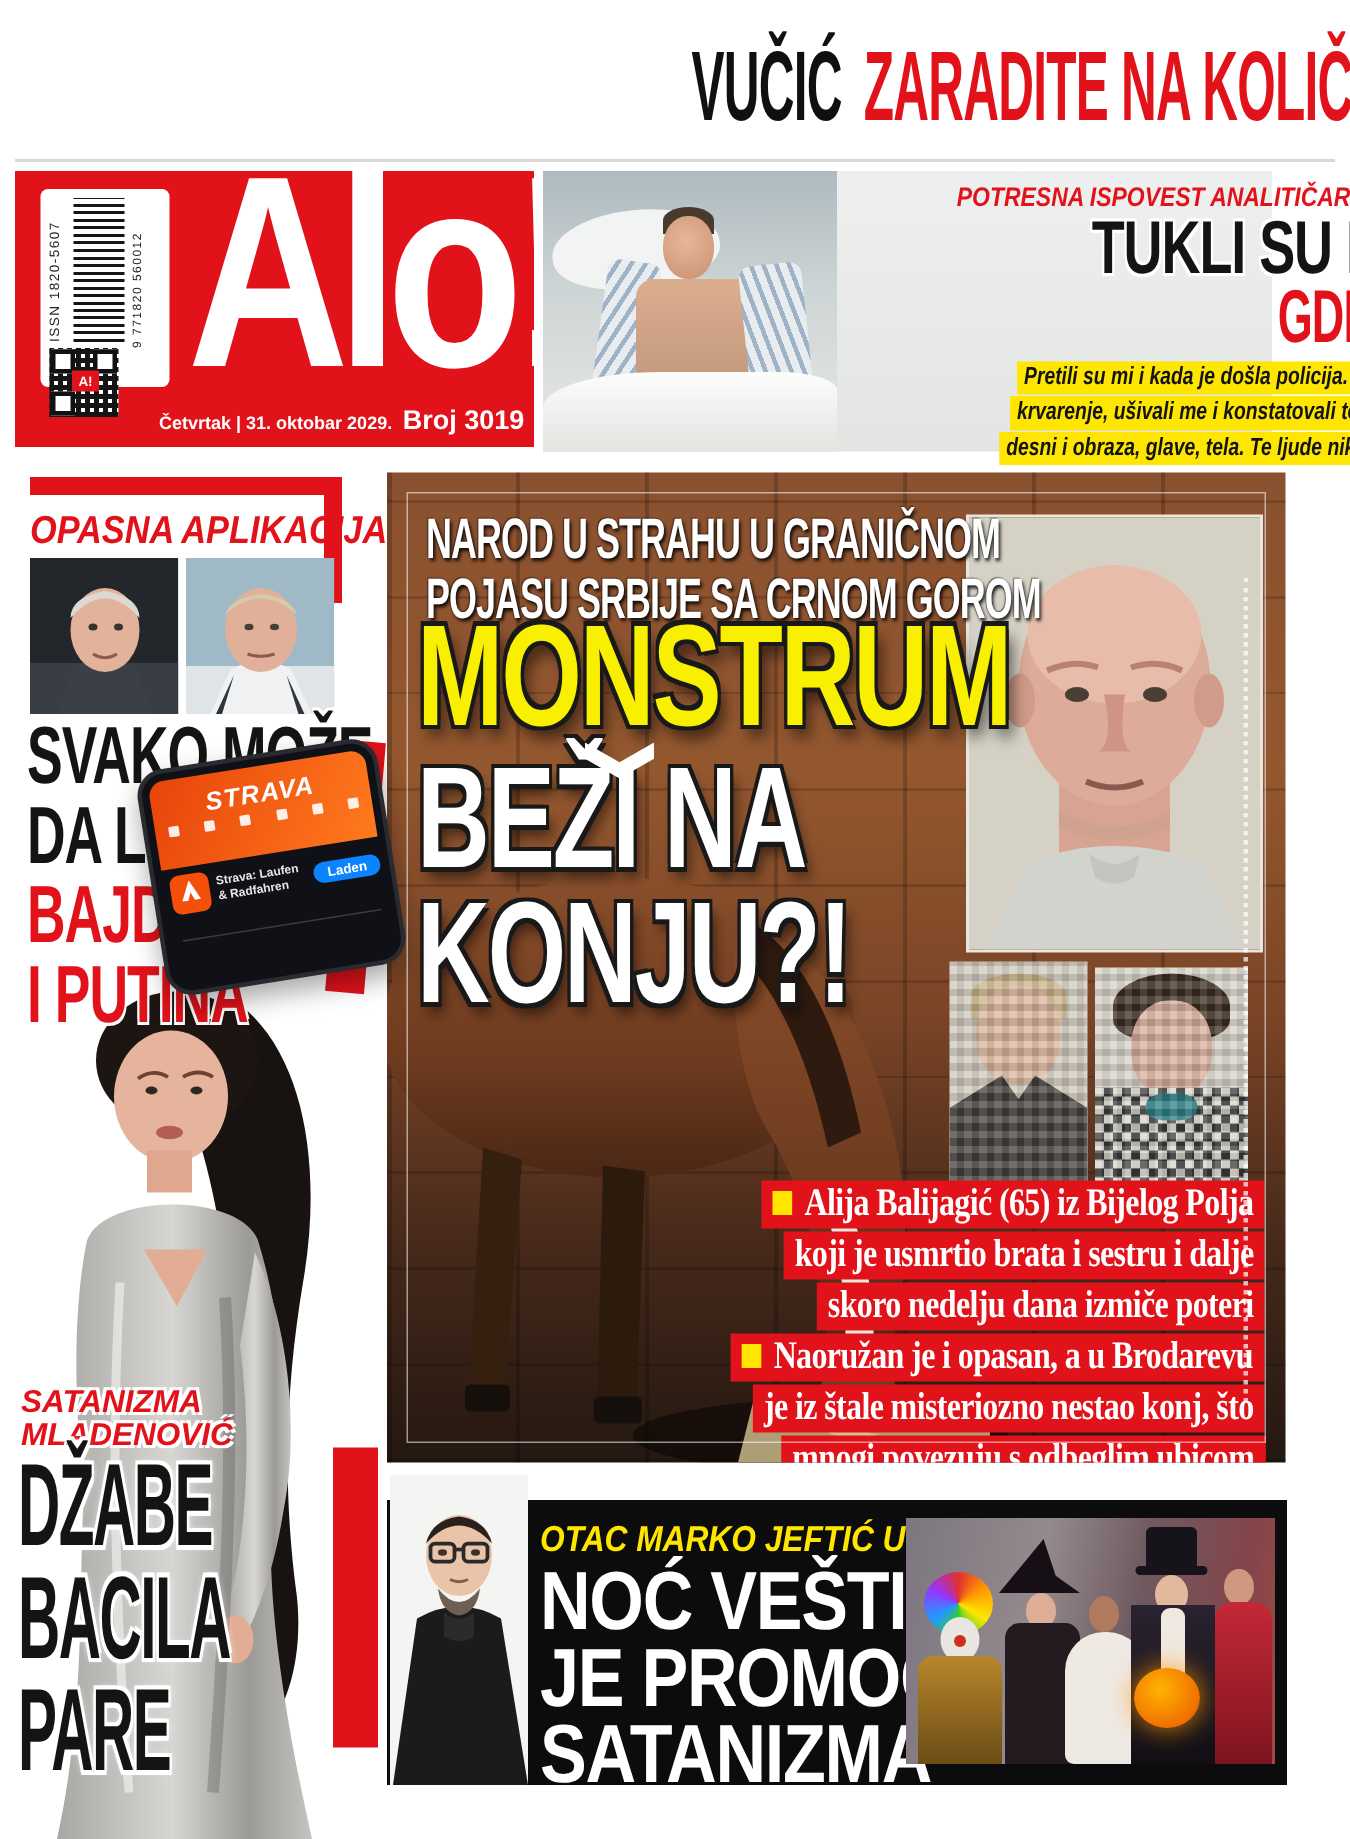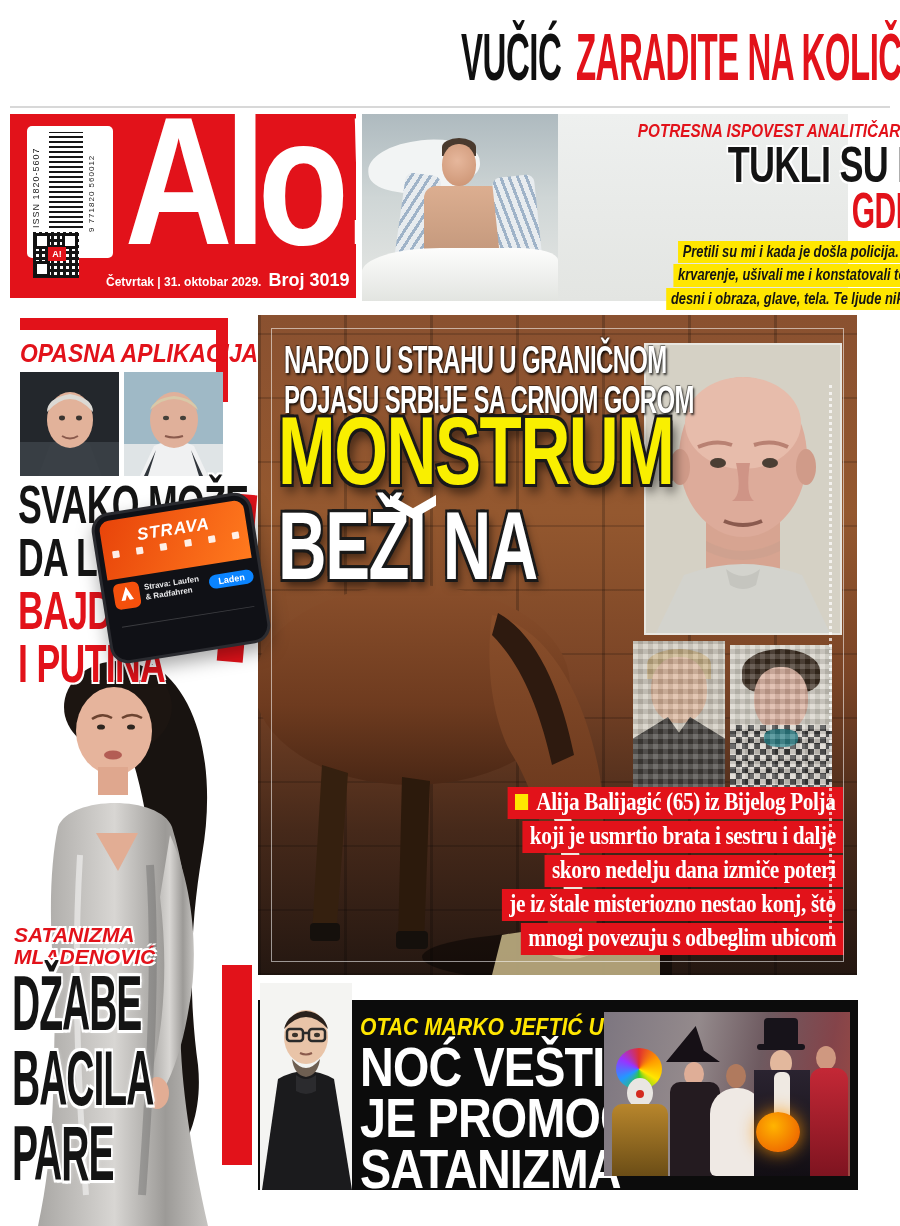--- a/index.html
+++ b/index.html
@@ -400,40 +400,42 @@
         <path d="M60 196 Q97 216 134 196 L134 206 Q97 224 60 206 Z" fill="#caa08e" opacity=".6"></path>
       </svg>
     </div>
 
     <div class="m-head">
       <span class="m-top">MONSTRUM</span>
     </div>
     <div class="caron"></div>
     <div class="m-head2">
       <div class="m-line"><span class="m-white">BEŽI NA</span></div>
+      <div class="m-line"><span class="m-white">KONJU?!</span></div>
     </div>
 
     <div class="victim v1">
       <div class="v1-hair"></div>
       <div class="v1-face"></div>
       <div class="v1-jacket"></div>
       <div class="px"></div>
     </div>
     <div class="victim v2">
       <div class="v2-hair"></div>
       <div class="v2-face"></div>
       <div class="v2-jacket"></div>
       <div class="v2-collar"></div>
       <div class="px"></div>
     </div>
 
     <div class="m-caption">
       <div class="cap-row"><span class="cap-line"><span class="bullet"></span><span>Alija Balijagić (65) iz Bijelog Polja</span></span></div>
       <div class="cap-row"><span class="cap-line"><span>koji je usmrtio brata i sestru i dalje</span></span></div>
       <div class="cap-row"><span class="cap-line"><span>skoro nedelju dana izmiče poteri</span></span></div>
+      <div class="cap-row"><span class="cap-line"><span class="bullet"></span><span>Naoružan je i opasan, a u Brodarevu</span></span></div>
       <div class="cap-row"><span class="cap-line"><span>je iz štale misteriozno nestao konj, što</span></span></div>
       <div class="cap-row"><span class="cap-line"><span>mnogi povezuju s odbeglim ubicom</span></span></div>
     </div>
 
     <div class="inner-frame"></div>
     <div class="dotsline"></div>
   </div>
 
   <div class="hw-box">
     <div class="hw-kicker">OTAC MARKO JEFTIĆ UPOZORAVA</div>

